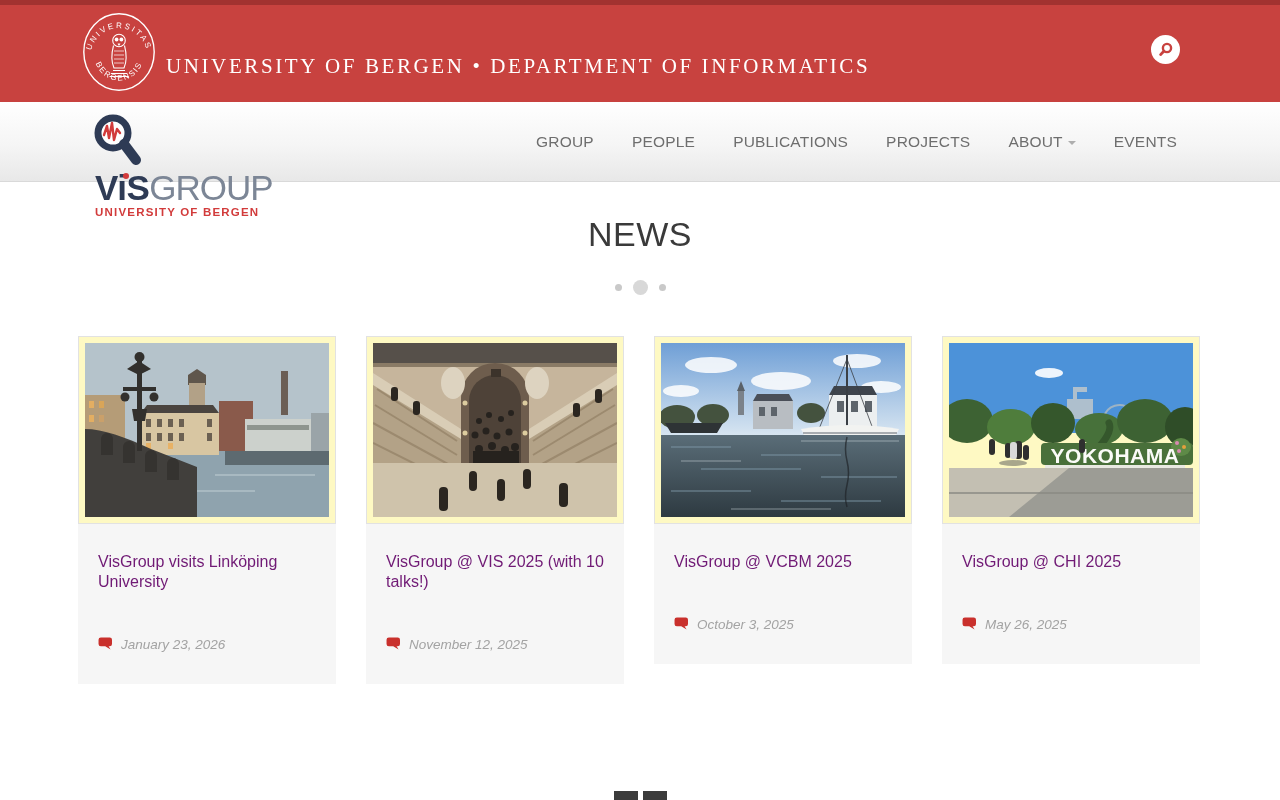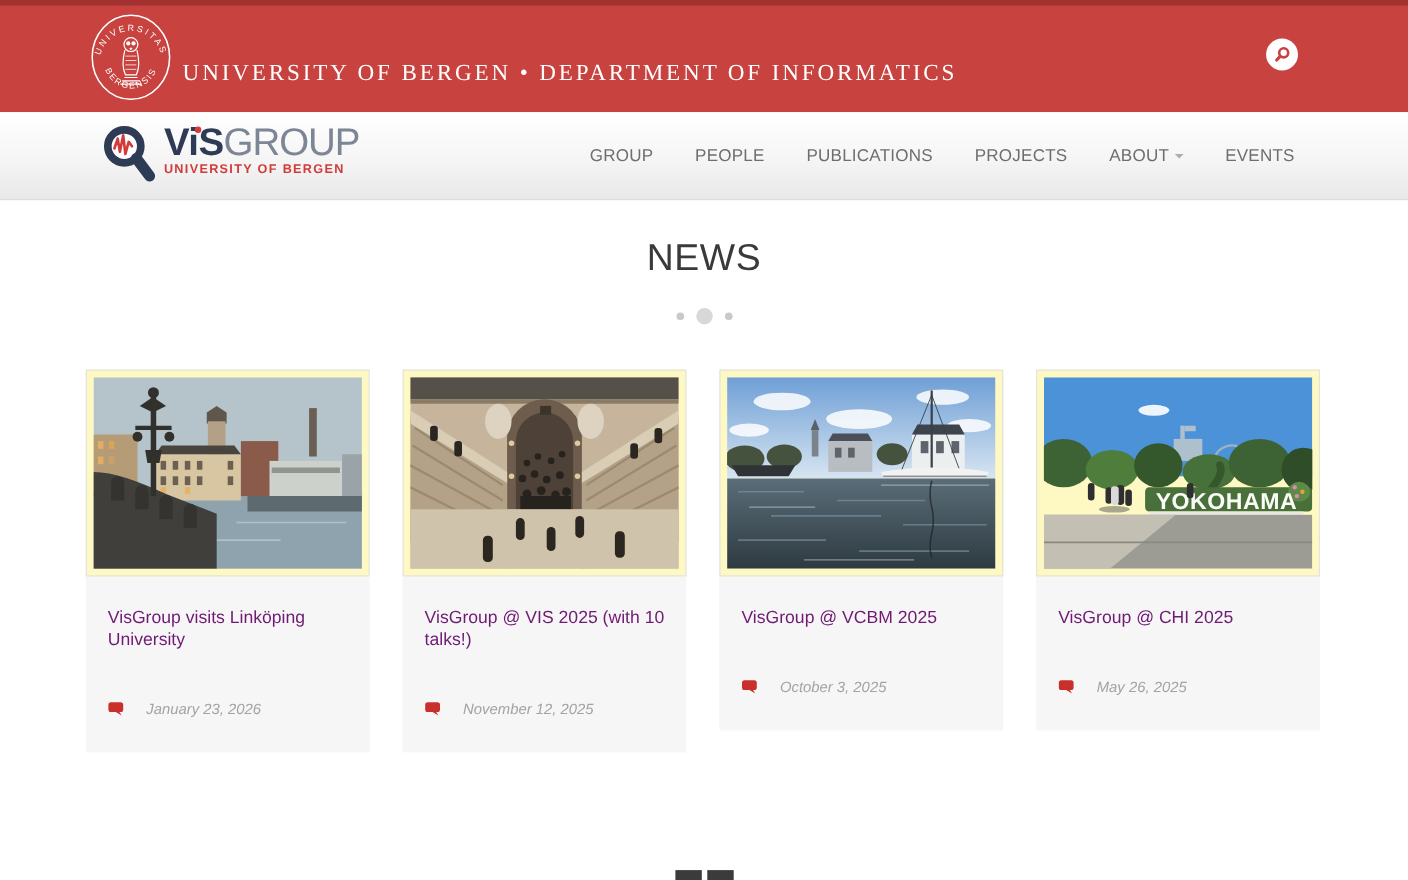--- a/index.html
+++ b/index.html
@@ -15,21 +15,21 @@
     font-family:"Liberation Serif", serif; font-size:21px; letter-spacing:2.6px;
     color:#fff; white-space:nowrap; font-weight:500; }
   .search-btn { position:absolute; right:22px; top:30px; width:29px; height:29px;
     border-radius:50%; background:#fff; border:none; padding:0; cursor:pointer;
     display:flex; align-items:center; justify-content:center; }
 
   
   .navbar { height:80px; background:linear-gradient(180deg,#ffffff 0%,#f5f5f5 55%,#e8e8e8 100%);
     border-bottom:1px solid #d9d9d9; position:relative; }
   .nb-inner { width:1124px; height:100%; margin:0 auto; position:relative; }
-  .logo { position:absolute; left:14px; top:10px; display:flex; align-items:flex-start; cursor:pointer; }
+  .logo { position:absolute; left:14px; top:10px; display:flex; align-items:flex-start; cursor:pointer;flex-direction:column; }
   .logo-text { position:relative; margin-left:3px; }
   .wordmark { font-size:35px; line-height:36px; white-space:nowrap; }
   .wm-bold { font-weight:bold; color:#2e3b55; letter-spacing:-0.5px; }
   .wm-light { font-weight:normal; color:#7c8696; letter-spacing:-1px; }
   .i-dot { position:absolute; width:6px; height:6px; border-radius:50%; background:#d23b3b;
     left:28px; top:3px; }
   .logo-sub { font-size:11.5px; font-weight:bold; color:#d23b3b; letter-spacing:1.2px;
     margin-top:0; white-space:nowrap; }
   .nav { position:absolute; right:6px; top:0; list-style:none; margin:0; padding:0; display:flex; }
   .nav a { display:block; line-height:80px; padding:0 19px; font-size:15.5px; color:#6e6e6e;
@@ -46,21 +46,21 @@
   .dot { width:7px; height:7px; border-radius:50%; background:#c9c9c9; cursor:pointer; }
   .dot.active { width:15px; height:15px; background:#d8d8d8; }
 
   .cards { width:1124px; margin:41px auto 0; display:flex; gap:30px; align-items:flex-start; }
   .card { width:258px; background:#f6f6f6; }
   .frame { border:1px solid #e2e2e2; background:#fef9c3; padding:6px; cursor:pointer; }
   .photo { display:block; width:244px; height:174px; }
   .card-body { padding:28px 20px 32px; }
   .card-title { margin:0 0 9px; font-size:16px; line-height:20px; font-weight:400;
     color:#701a75; cursor:pointer; }
-  .meta { display:flex; align-items:center; gap:20px;margin-top:45px; }
+  .meta { display:flex; gap:8px;margin-top:45px; }
   .date { font-size:13.5px; font-style:italic; color:#a3a3a3; }
 
   
   .carousel-nav { position:absolute; left:50%; margin-left:-26.5px; top:791px; display:flex; gap:5px; }
   .carousel-nav button { width:24px; height:30px; background:#3b3b3b; color:#c9c9c9;
     border:none; font-size:15px; padding:0 0 8px; cursor:pointer; }
 </style>
 </head>
 <body>
 

